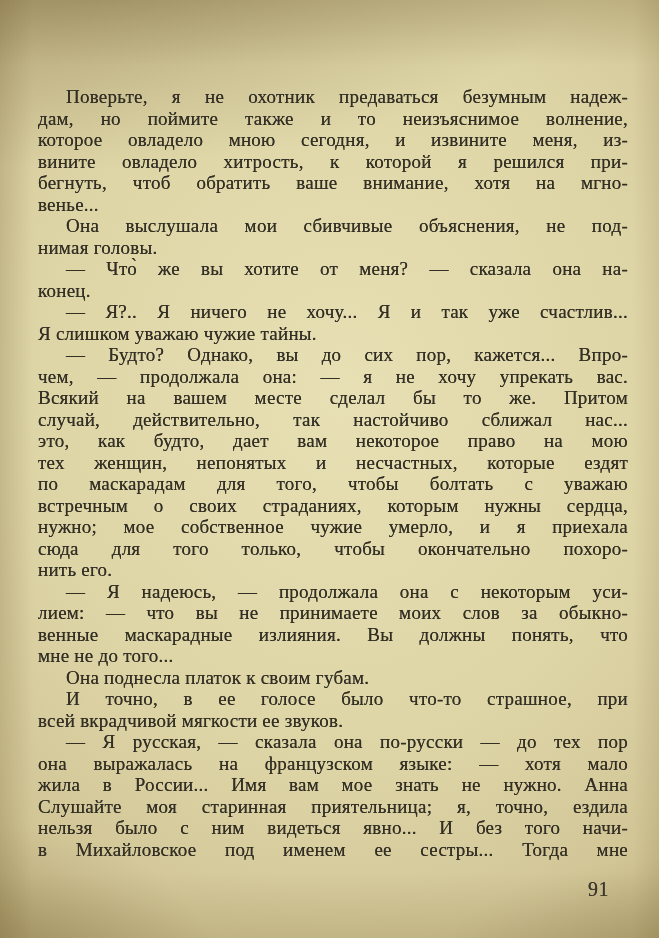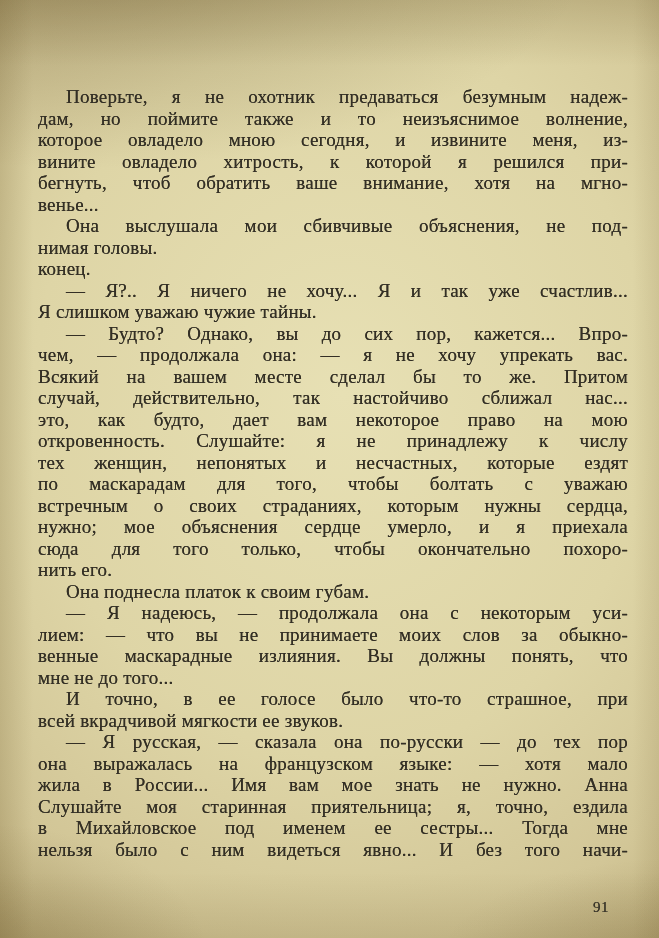--- a/index.html
+++ b/index.html
@@ -36,23 +36,23 @@
   .para { margin: 0; }
   .line {
     text-align: justify;
     text-align-last: justify;
     white-space: normal;
   }
   .line.first { text-indent: 28px; }
   .line.last { text-align-last: left; }
   .page-number {
     position: absolute;
-    top: 899px;
+    top: 878px;
     right: 50px;
-    font-size: 15px;
+    font-size: 20px;
     color: #3a362b;
     text-shadow: 0 0 0.45px rgba(46,42,32,0.85);
     letter-spacing: 0.5px;
   }
 </style>
 </head>
 <body>
 
 <div class="scan-page">
   <div class="text-block" id="text-block">
@@ -62,56 +62,56 @@
         <div class="line">которое овладело мною сегодня, и извините меня, из-</div>
         <div class="line">вините овладело хитрость, к которой я решился при-</div>
         <div class="line">бегнуть, чтоб обратить ваше внимание, хотя на мгно-</div>
         <div class="line last">венье...</div>
       </div>
       <div class="para">
         <div class="line first">Она выслушала мои сбивчивые объяснения, не под-</div>
         <div class="line last">нимая головы.</div>
       </div>
       <div class="para">
+        <div class="line first">— Что̀ же вы хотите от меня? — сказала она на-</div>
         <div class="line last">конец.</div>
       </div>
       <div class="para">
         <div class="line first">— Я?.. Я ничего не хочу... Я и так уже счастлив...</div>
         <div class="line last">Я слишком уважаю чужие тайны.</div>
       </div>
       <div class="para">
         <div class="line first">— Будто? Однако, вы до сих пор, кажется... Впро-</div>
         <div class="line">чем, — продолжала она: — я не хочу упрекать вас.</div>
         <div class="line">Всякий на вашем месте сделал бы то же. Притом</div>
         <div class="line">случай, действительно, так настойчиво сближал нас...</div>
         <div class="line">это, как будто, дает вам некоторое право на мою</div>
-        <div class="line">откровенность. Слушайте: я не принадлежу к числу</div>
         <div class="line">тех женщин, непонятых и несчастных, которые ездят</div>
         <div class="line">по маскарадам для того, чтобы болтать с уважаю</div>
         <div class="line">встречным о своих страданиях, которым нужны сердца,</div>
-        <div class="line">нужно; мое объяснения сердце умерло, и я приехала</div>
+        <div class="line">нужно; мое собственное чужие умерло, и я приехала</div>
         <div class="line">сюда для того только, чтобы окончательно похоро-</div>
         <div class="line last">нить его.</div>
-      </div>
-      <div class="para">
-        <div class="line first last">Она поднесла платок к своим губам.</div>
       </div>
       <div class="para">
         <div class="line first">— Я надеюсь, — продолжала она с некоторым уси-</div>
         <div class="line">лием: — что вы не принимаете моих слов за обыкно-</div>
         <div class="line">венные маскарадные излияния. Вы должны понять, что</div>
         <div class="line last">мне не до того...</div>
+      </div>
+      <div class="para">
+        <div class="line first last">Она поднесла платок к своим губам.</div>
       </div>
       <div class="para">
         <div class="line first">И точно, в ее голосе было что-то страшное, при</div>
         <div class="line last">всей вкрадчивой мягкости ее звуков.</div>
       </div>
       <div class="para">
         <div class="line first">— Я русская, — сказала она по-русски — до тех пор</div>
         <div class="line">она выражалась на французском языке: — хотя мало</div>
         <div class="line">жила в России... Имя вам мое знать не нужно. Анна</div>
         <div class="line">Слушайте моя старинная приятельница; я, точно, ездила</div>
+        <div class="line">нельзя было с ним видеться явно... И без того начи-</div>
         <div class="line">в Михайловское под именем ее сестры... Тогда мне</div>
-        <div class="line">нельзя было с ним видеться явно... И без того начи-</div>
       </div>
     </div>
   <div class="page-number">91</div>
 </div>
 
 </body></html>

